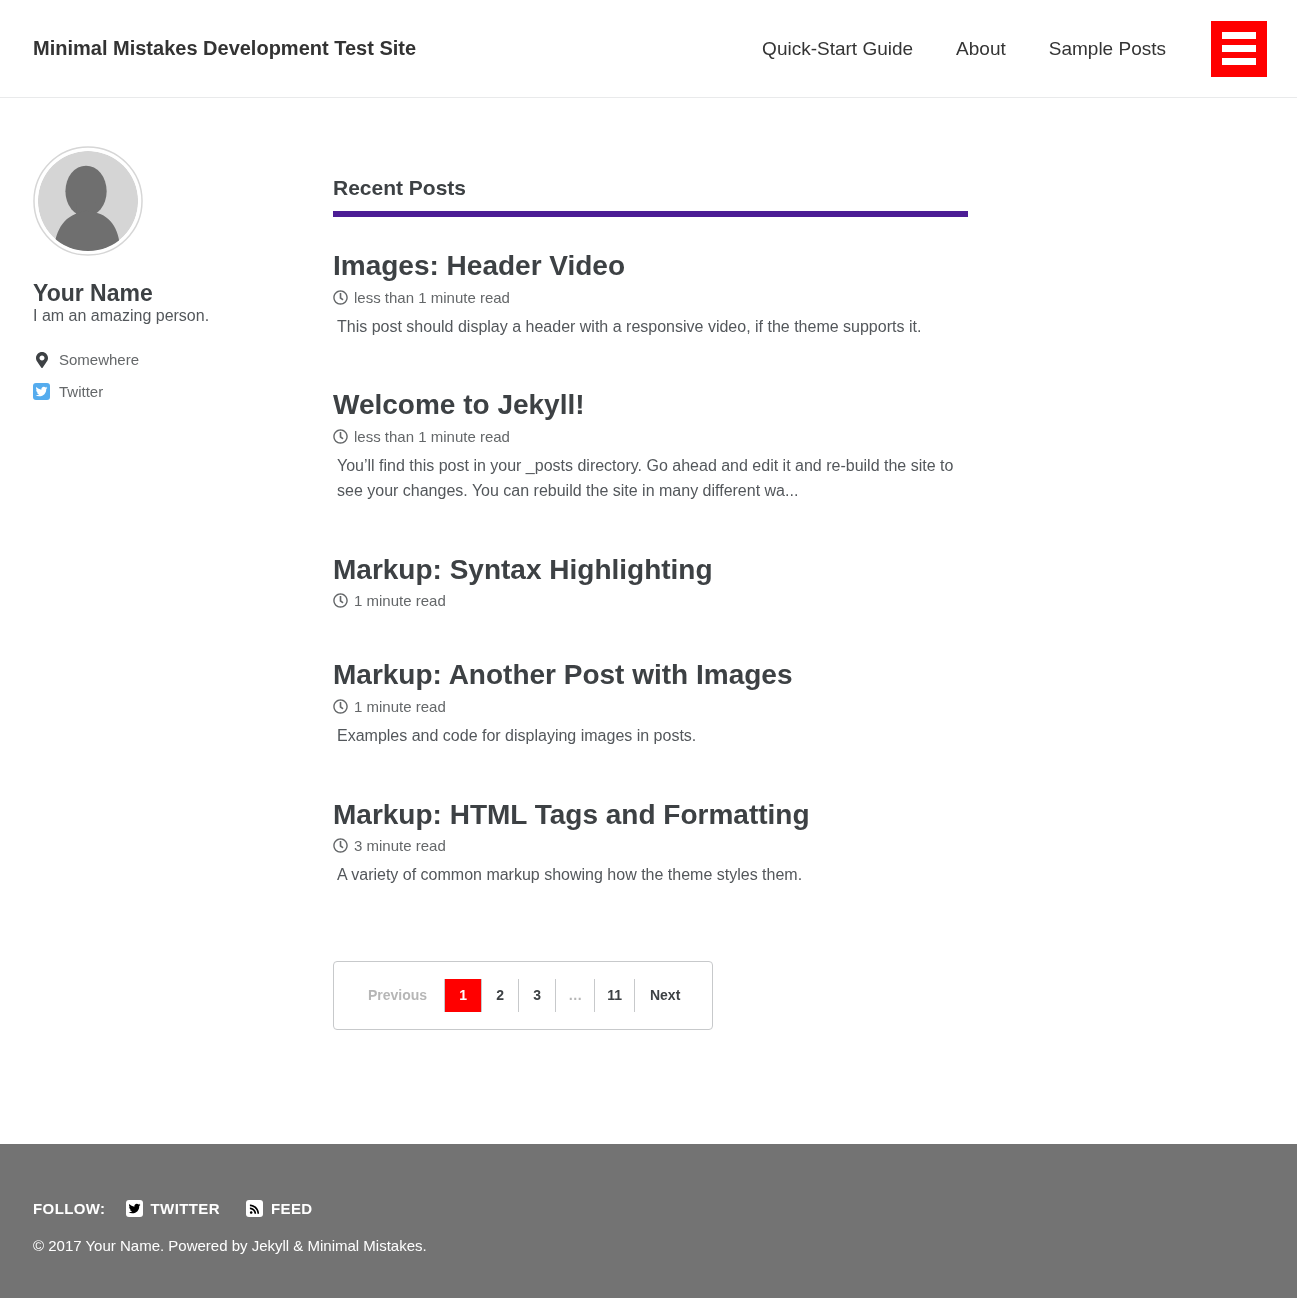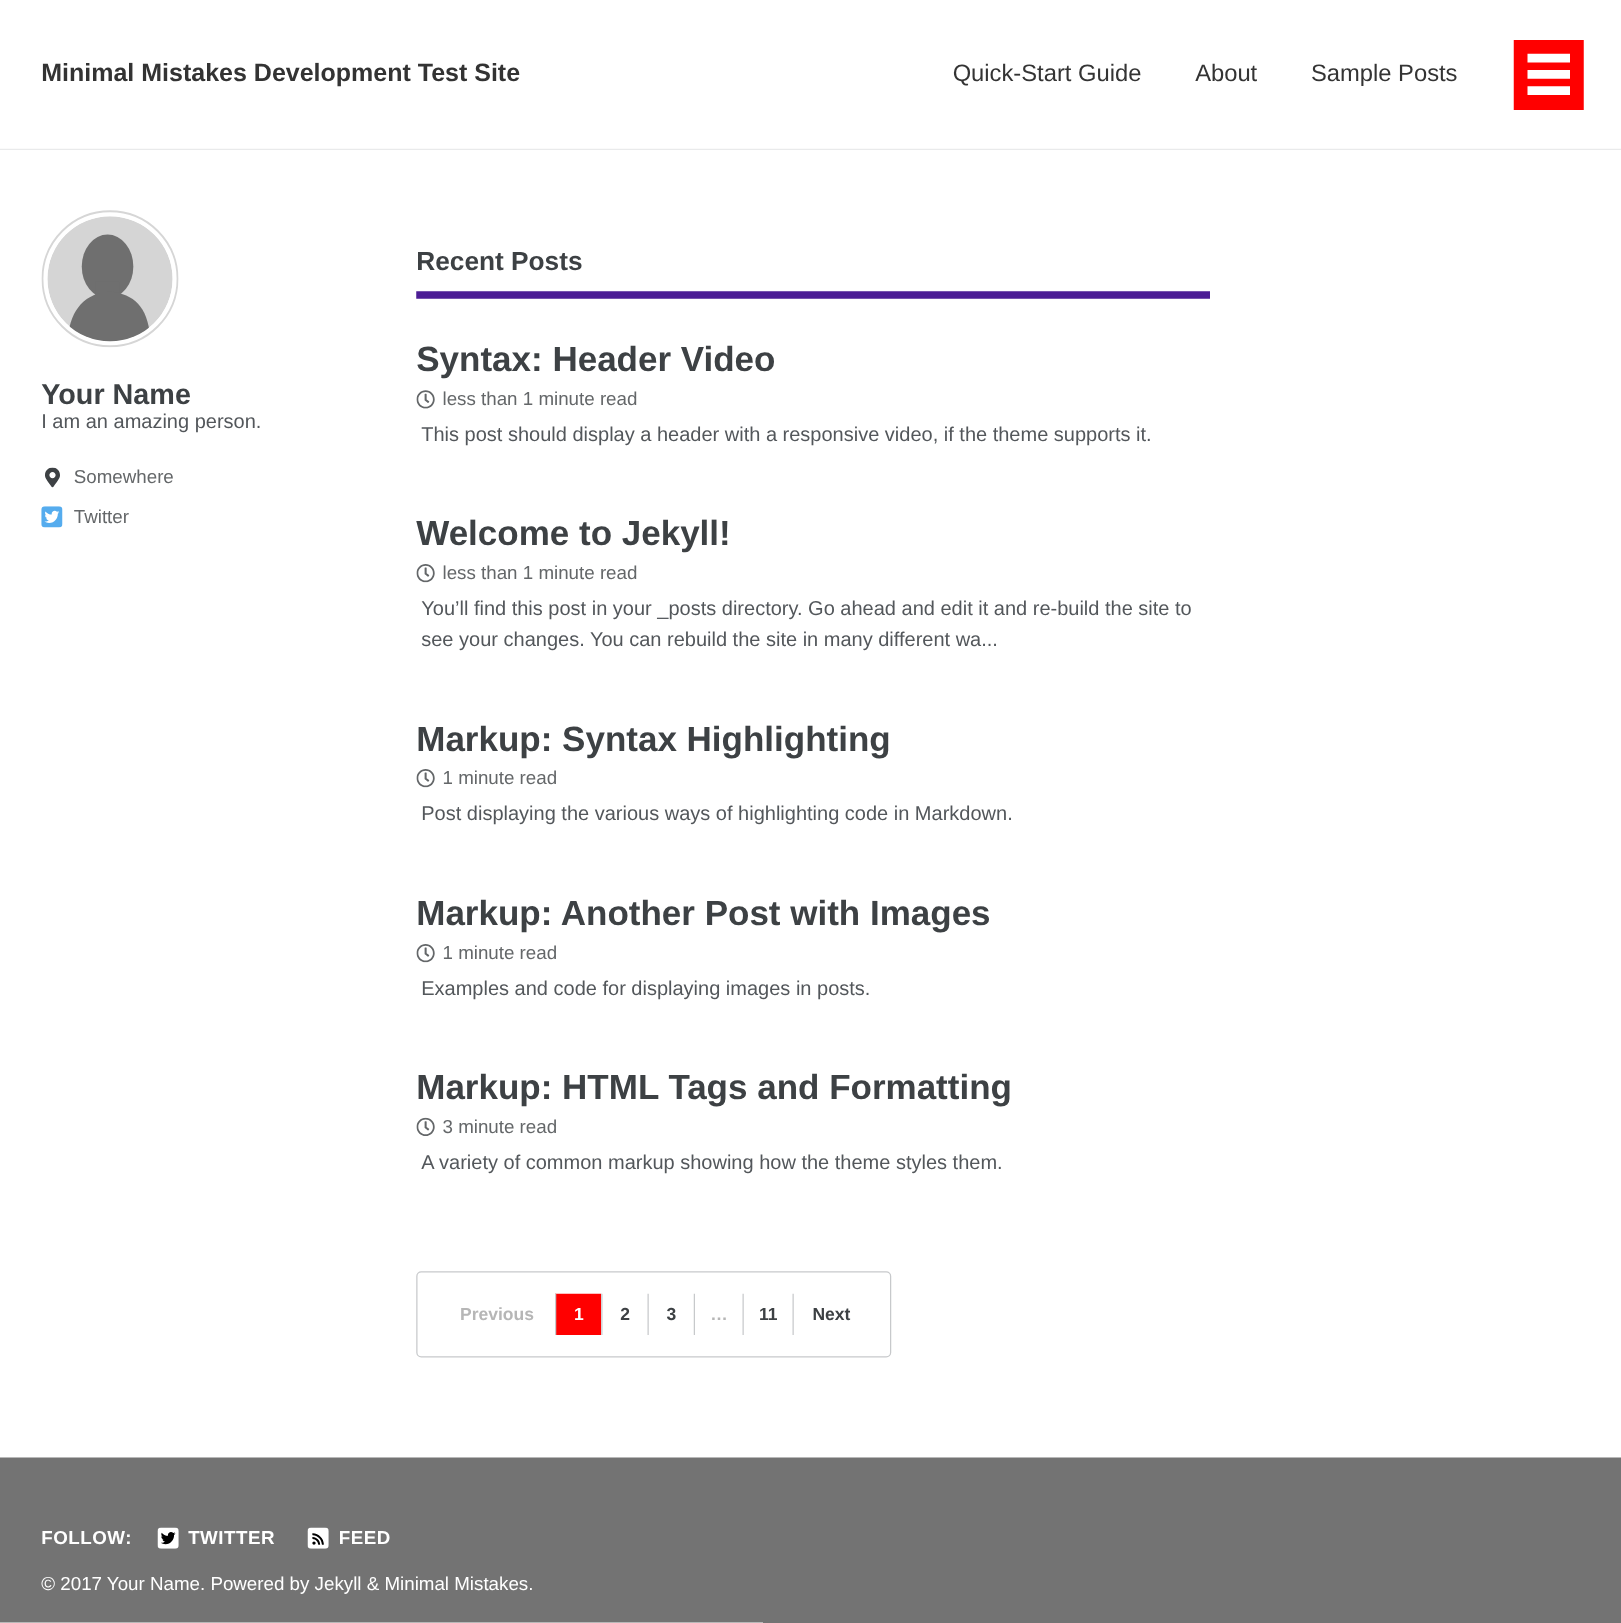--- a/index.html
+++ b/index.html
@@ -8,21 +8,21 @@
     width: 1297px; height: 1298px;
     background: #fff;
     font-family: "Liberation Sans", sans-serif;
     color: #3d4144;
     overflow: hidden;
   }
   a { text-decoration: none; color: inherit; cursor: pointer; }
 
   
   .masthead {
-    height: 120px;
+    height: 98px;
     border-bottom: 1px solid #e9eaeb;
     display: flex;
     align-items: center;
     padding: 0 30px 0 33px;
     background: #fff;
   }
   .site-title {
     font-size: 20px;
     font-weight: 700;
     color: #333;
@@ -237,21 +237,21 @@
       </li>
     </ul>
   </aside>
 
   <main class="main-col">
     <h3 class="archive-heading">Recent Posts</h3>
 
     <div class="archive-list">
 
       <article class="archive-item">
-        <a class="item-title">Syntax: Header Video</a>
+        <a class="item-title">Images: Header Video</a>
         <p class="item-meta">
           <svg class="icon-svg" width="15" height="15" viewBox="0 0 512 512">
               <path fill="#646769" d="M256 8C119 8 8 119 8 256s111 248 248 248 248-111 248-248S393 8 256 8zm0 448c-110.5 0-200-89.5-200-200S145.5 56 256 56s200 89.5 200 200-89.5 200-200 200zm61.8-104.4l-84.9-61.7c-3.1-2.3-4.9-5.9-4.9-9.7V116c0-6.6 5.4-12 12-12h32c6.6 0 12 5.4 12 12v141.7l66.8 48.6c5.4 3.9 6.5 11.4 2.6 16.8L334.6 349c-3.9 5.3-11.4 6.5-16.8 2.6z"></path>
             </svg>
           <span>less than 1 minute read</span>
         </p>
         <p class="item-excerpt">This post should display a header with a responsive video, if the theme supports it.</p>
       </article>
 
       <article class="archive-item">
@@ -266,21 +266,20 @@
       </article>
 
       <article class="archive-item">
         <a class="item-title">Markup: Syntax Highlighting</a>
         <p class="item-meta">
           <svg class="icon-svg" width="15" height="15" viewBox="0 0 512 512">
               <path fill="#646769" d="M256 8C119 8 8 119 8 256s111 248 248 248 248-111 248-248S393 8 256 8zm0 448c-110.5 0-200-89.5-200-200S145.5 56 256 56s200 89.5 200 200-89.5 200-200 200zm61.8-104.4l-84.9-61.7c-3.1-2.3-4.9-5.9-4.9-9.7V116c0-6.6 5.4-12 12-12h32c6.6 0 12 5.4 12 12v141.7l66.8 48.6c5.4 3.9 6.5 11.4 2.6 16.8L334.6 349c-3.9 5.3-11.4 6.5-16.8 2.6z"></path>
             </svg>
           <span>1 minute read</span>
         </p>
-        <p class="item-excerpt">Post displaying the various ways of highlighting code in Markdown.</p>
       </article>
 
       <article class="archive-item">
         <a class="item-title">Markup: Another Post with Images</a>
         <p class="item-meta">
           <svg class="icon-svg" width="15" height="15" viewBox="0 0 512 512">
               <path fill="#646769" d="M256 8C119 8 8 119 8 256s111 248 248 248 248-111 248-248S393 8 256 8zm0 448c-110.5 0-200-89.5-200-200S145.5 56 256 56s200 89.5 200 200-89.5 200-200 200zm61.8-104.4l-84.9-61.7c-3.1-2.3-4.9-5.9-4.9-9.7V116c0-6.6 5.4-12 12-12h32c6.6 0 12 5.4 12 12v141.7l66.8 48.6c5.4 3.9 6.5 11.4 2.6 16.8L334.6 349c-3.9 5.3-11.4 6.5-16.8 2.6z"></path>
             </svg>
           <span>1 minute read</span>
         </p>

